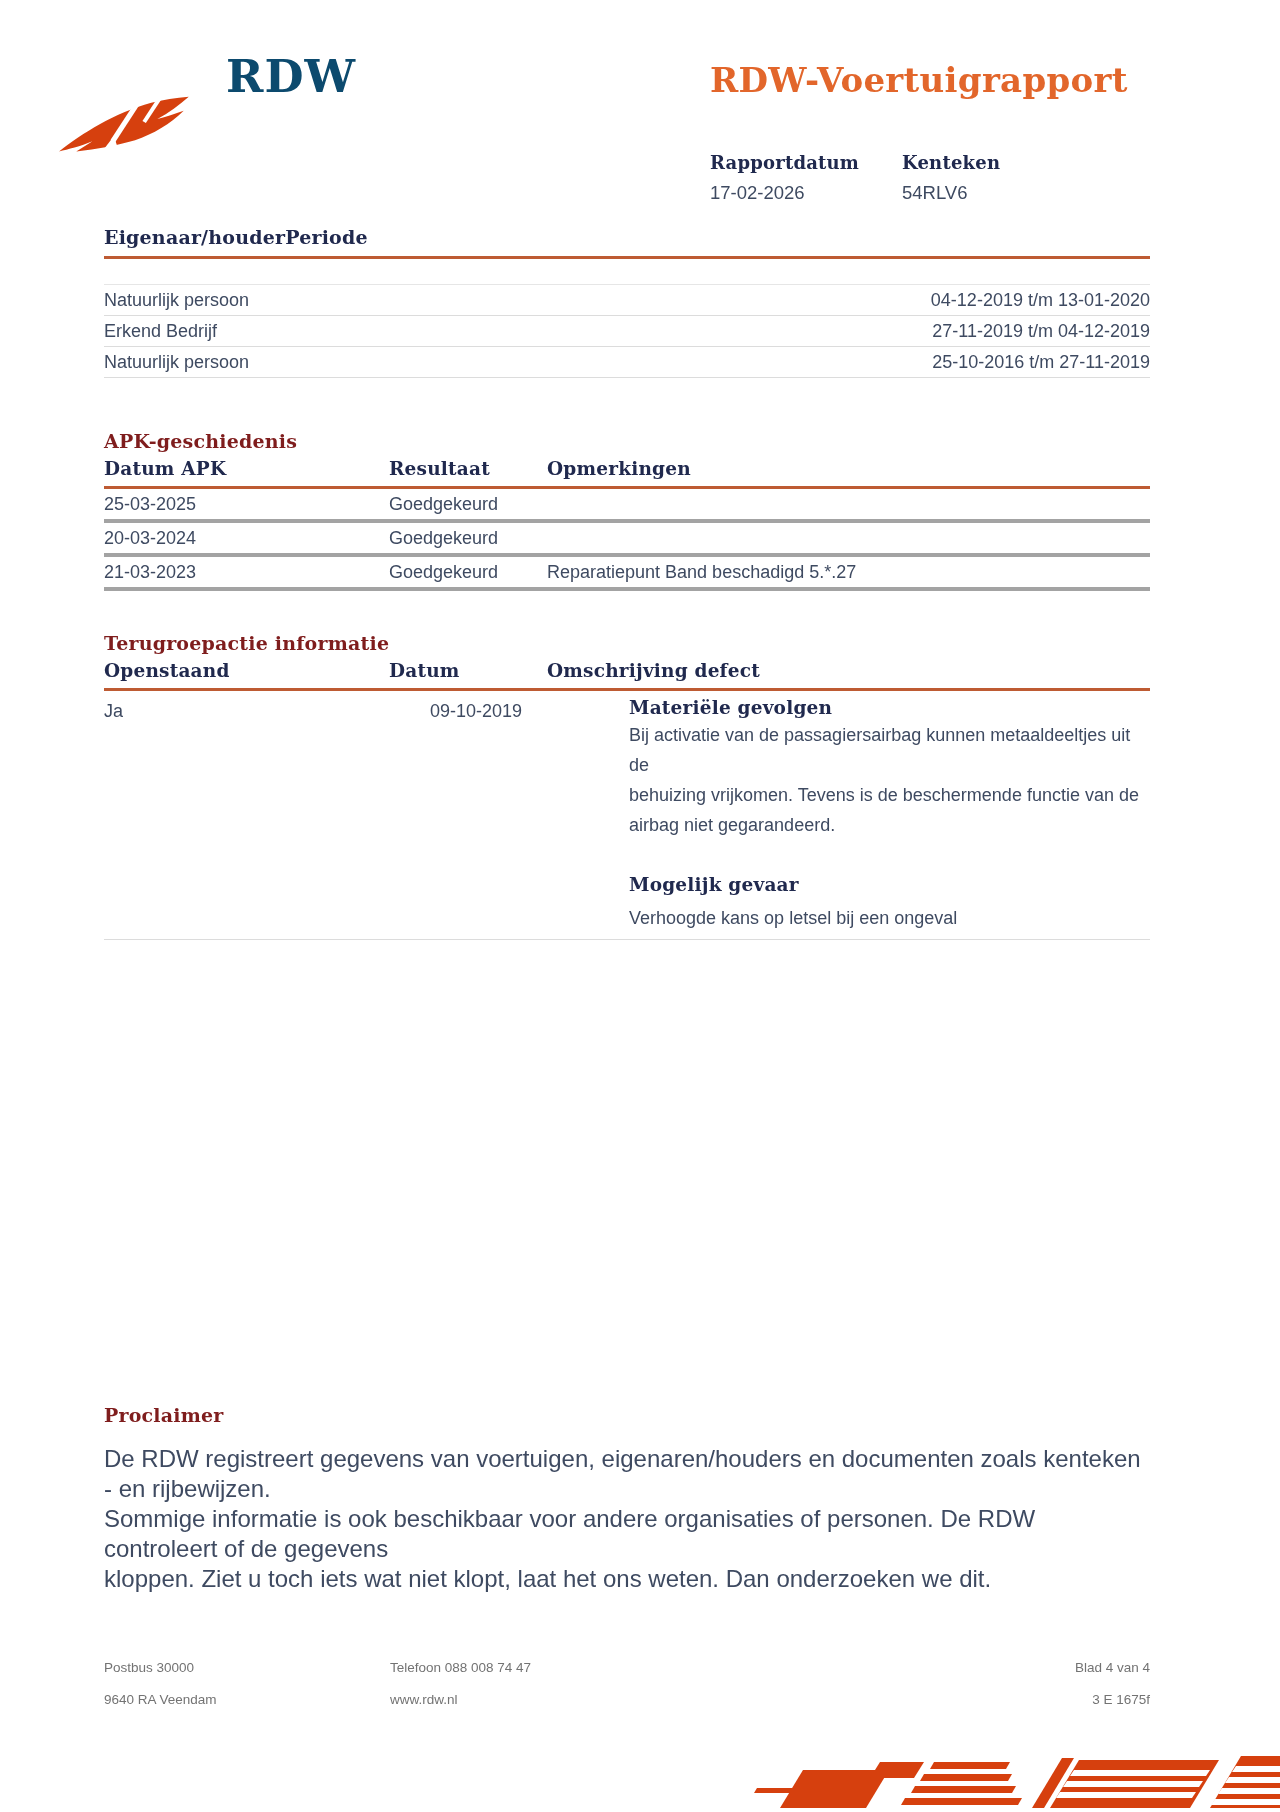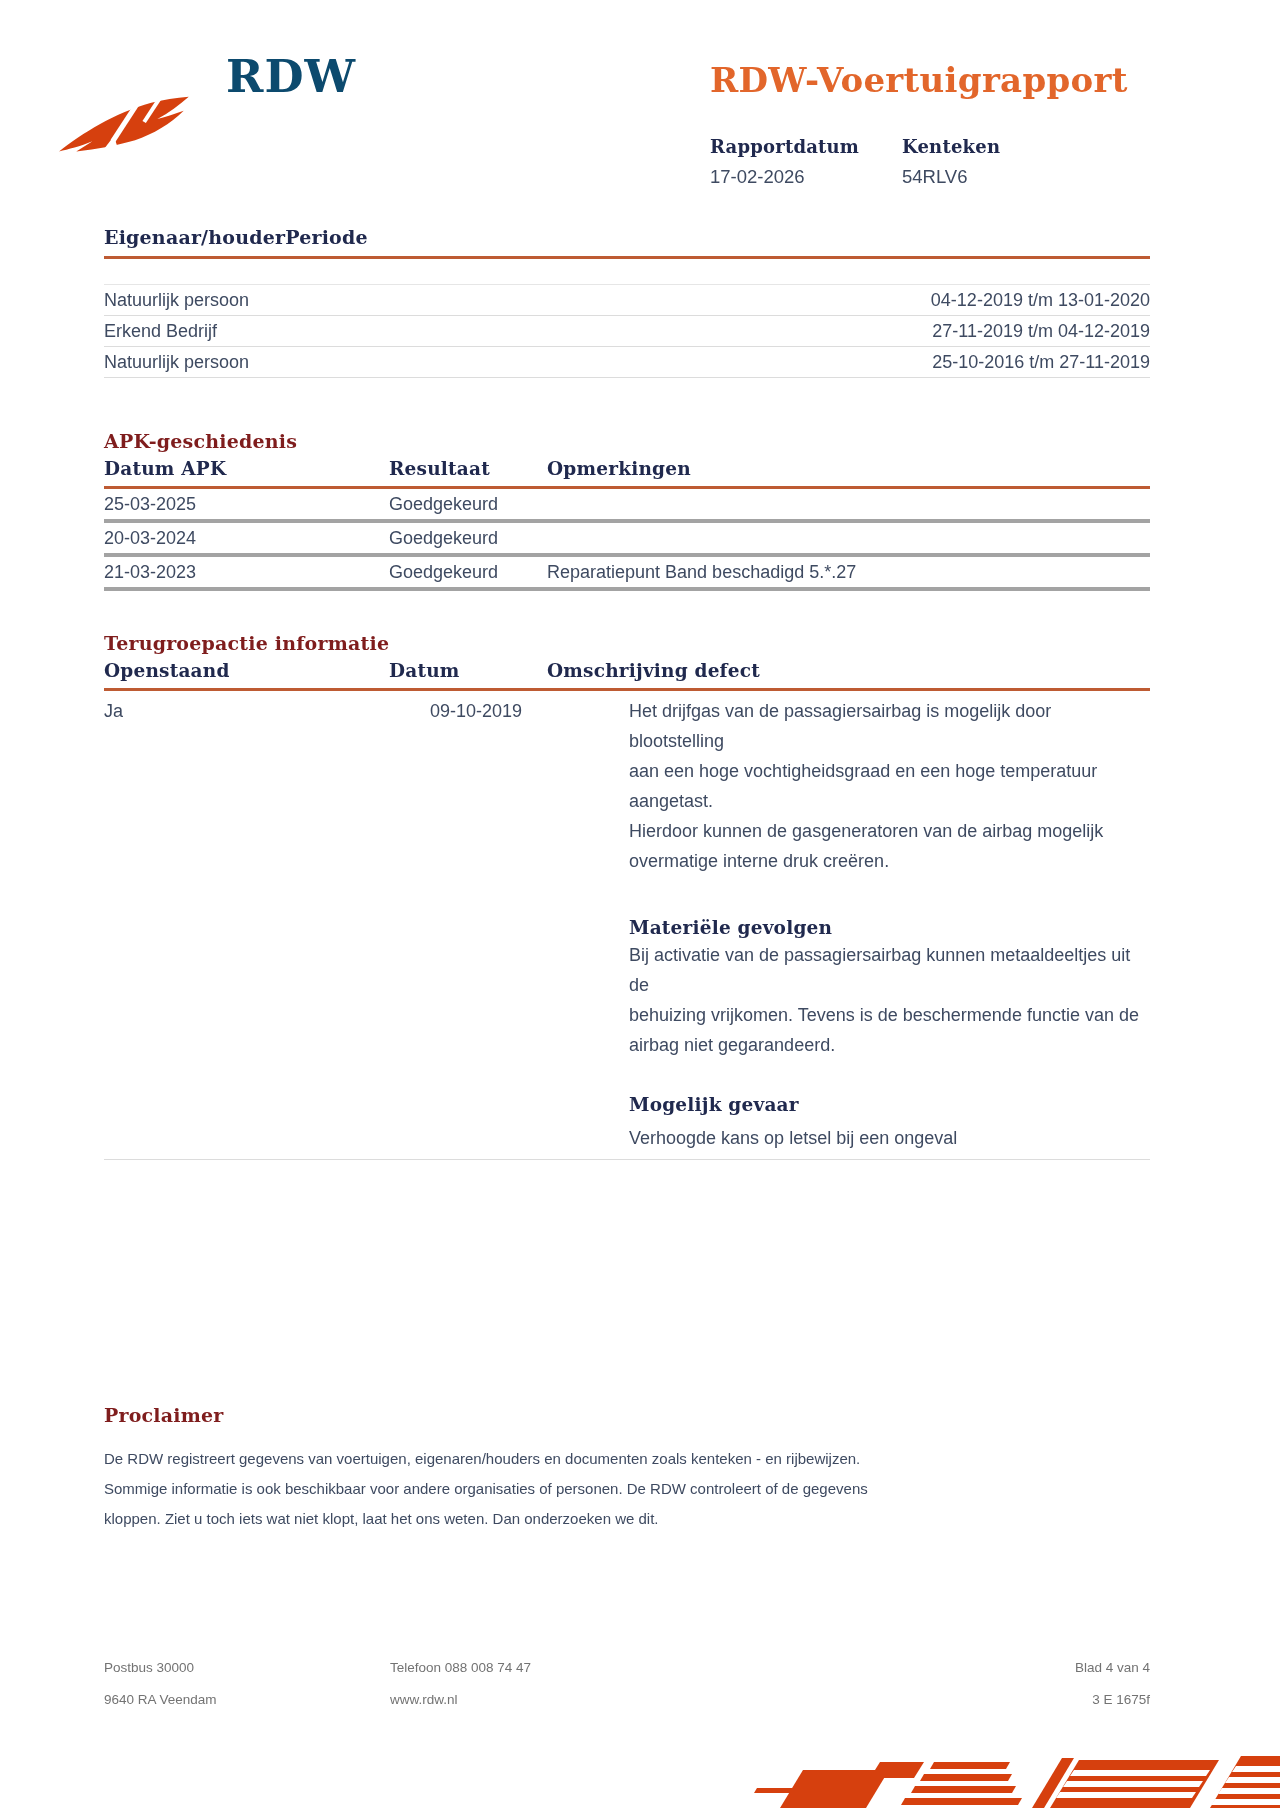--- a/index.html
+++ b/index.html
@@ -10,21 +10,21 @@
   }
   .slab{font-family:"DejaVu Serif", serif;font-weight:700;color:#20294E;letter-spacing:.2px;}
   .orange-h{font-family:"DejaVu Serif", serif;font-weight:700;color:#7f1d1d;font-size:19px;letter-spacing:.2px;}
 
   
   .logo-wing{position:absolute;left:56px;top:84px;width:152px;height:76px;}
   .wordmark{position:absolute;left:226px;top:50px;font-family:"DejaVu Serif", serif;
             font-weight:700;font-size:45px;color:#0c4a6e;letter-spacing:1px;}
   .report-title{position:absolute;left:710px;top:60px;font-family:"DejaVu Serif", serif;
             font-weight:700;font-size:34px;color:#E2662B;letter-spacing:.3px;}
-  .meta{position:absolute;left:710px;top:136px;display:flex;}
+  .meta{position:absolute;left:710px;top:152px;display:flex;}
   .meta-block{width:192px;}
   .meta-block:last-child{width:auto;}
   .meta-label{font-size:18px;}
   .meta-value{margin-top:9px;font-size:18.5px;color:#3E4A61;}
 
   
   .sec{position:absolute;left:104px;width:1046px;}
   .rule-orange{border-bottom:3px solid #BE5B33;}
   .sep{border-bottom:1px solid #dcdcdc;}
 
@@ -48,21 +48,21 @@
   .pre{white-space:pre-line;line-height:30px;font-size:18px;color:#3E4A61;}
   .defect-intro{margin:0 0 40px 0;}
   .defect-h{font-family:"DejaVu Serif", serif;font-weight:700;color:#20294E;
             font-size:18.5px;line-height:24px;letter-spacing:.2px;}
   .defect-p2{margin:0 0 33px 0;}
   .defect-p3{margin-top:6px;}
   .recall-sep{margin-top:6px;}
 
   
   #proclaimer-sec{top:1404px;}
-  .proclaimer-text{margin-top:18px;font-size:15px;line-height:30px;}
+  .proclaimer-text{margin-top:18px;font-size:24px;line-height:30px;}
 
   
   #footer{position:absolute;left:104px;top:1660px;width:1046px;
           display:grid;grid-template-columns:286px 1fr auto;row-gap:17px;
           font-size:13.5px;color:#737373;}
   #footer .right{text-align:right;}
 
   
   .stripes{position:absolute;right:0;bottom:0;width:540px;height:62px;}
 </style>
@@ -142,24 +142,20 @@
   <div class="orange-h">Terugroepactie informatie</div>
   <div class="grid3 tbl-head rule-orange">
     <span>Openstaand</span>
     <span>Datum</span>
     <span>Omschrijving defect</span>
   </div>
   <div class="grid3 recall-body">
     <span class="recall-cell">Ja</span>
     <span class="recall-cell">09-10-2019</span>
     <div>
-      <div class="pre defect-intro">Het drijfgas van de passagiersairbag is mogelijk door blootstelling
-aan een hoge vochtigheidsgraad en een hoge temperatuur aangetast.
-Hierdoor kunnen de gasgeneratoren van de airbag mogelijk
-overmatige interne druk creëren.</div>
       <div class="defect-h">Materiële gevolgen</div>
       <div class="pre defect-p2">Bij activatie van de  passagiersairbag kunnen metaaldeeltjes uit de
 behuizing vrijkomen. Tevens is de beschermende functie van de
 airbag niet gegarandeerd.</div>
       <div class="defect-h">Mogelijk gevaar</div>
       <div class="pre defect-p3">Verhoogde kans op letsel bij een ongeval</div>
     </div>
   </div>
   <div class="sep recall-sep"></div>
 </div>

